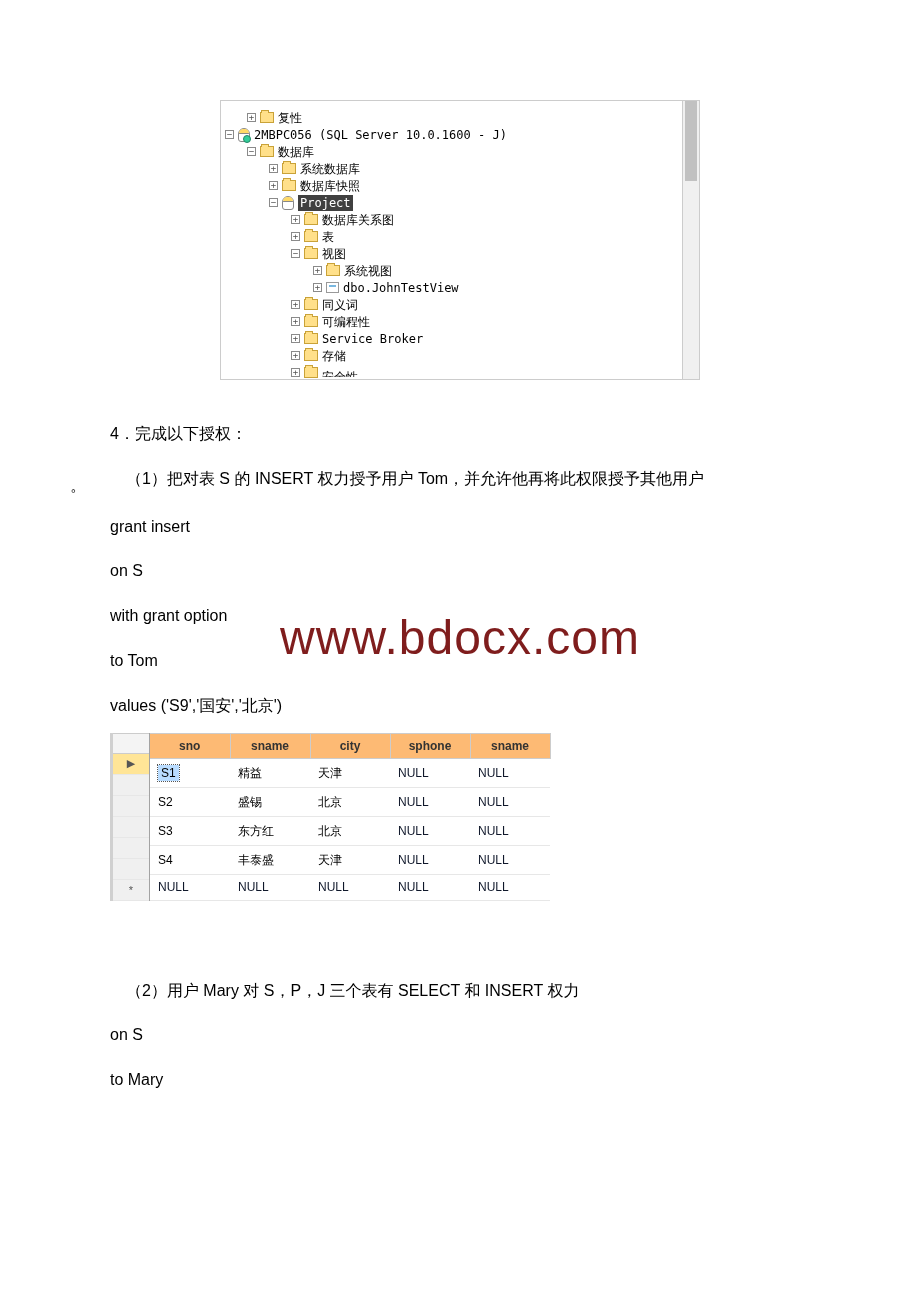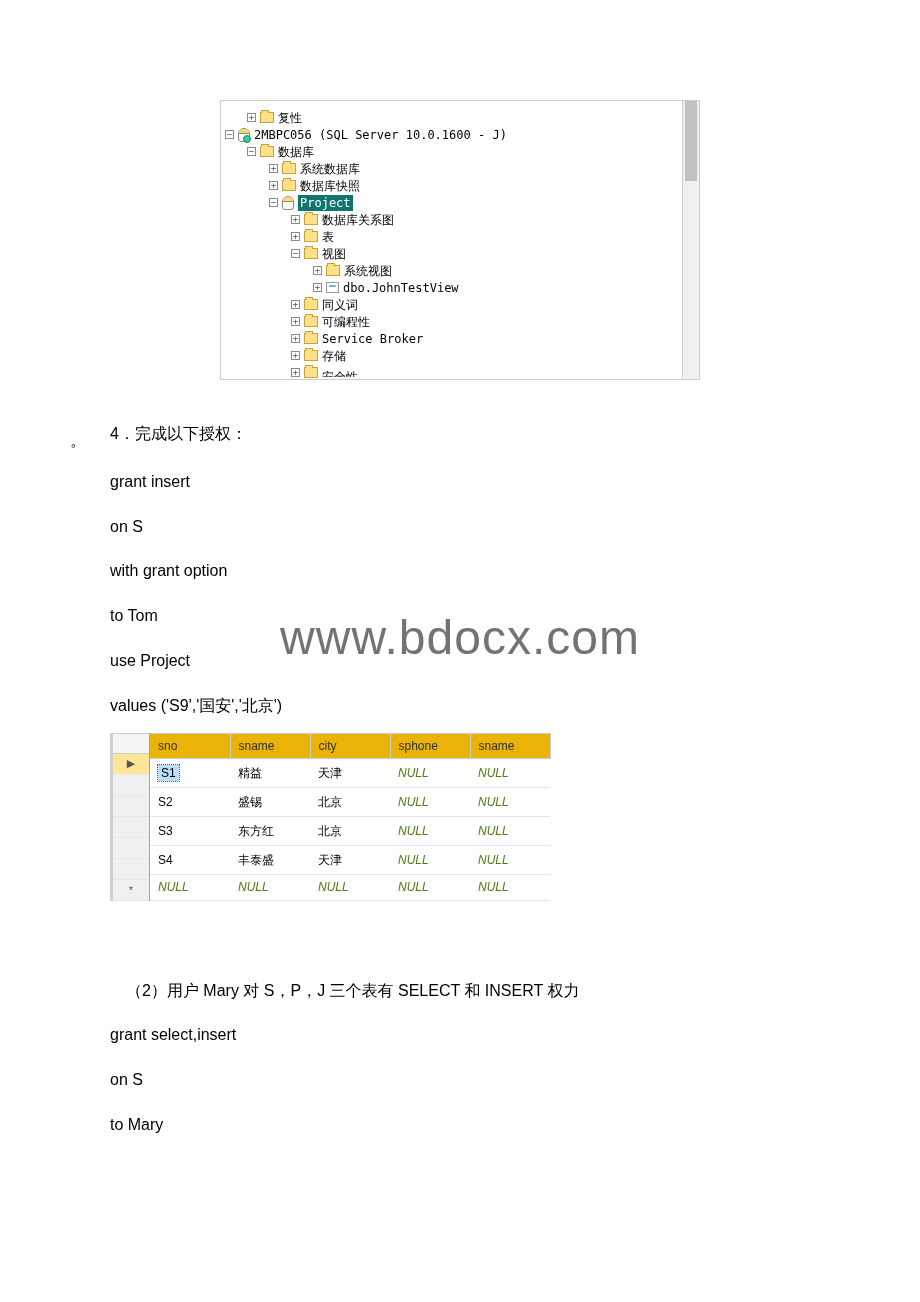--- a/index.html
+++ b/index.html
@@ -72,25 +72,25 @@
     }
     .view-icon {
       display: inline-block; width: 13px; height: 11px;
       background: #fff; border: 1px solid #999;
       margin-right: 4px; position: relative;
     }
     .view-icon::after {
       content:''; position:absolute; left:2px; right:2px; top:2px;
       height:2px; background:#7ab8e0;
     }
-    .hl { background: #0f766e; color: #fff; padding: 0 2px; }
+    .hl { background: #404040; color: #fff; padding: 0 2px; }
     .text-block p { margin: 16px 0 12px 0; line-height: 1.8; }
     .watermark {
       position: absolute; left: 50%; transform: translateX(-50%);
-      top: 610px; font-size: 48px; color: #737373;
+      top: 610px; font-size: 48px; color: #7f1d1d;
       font-family: Arial, sans-serif; pointer-events: none;
       letter-spacing: 1px;
     }
     .screenshot2 {
       margin: 10px 0 0 0;
       position: relative;
       width: 545px;
       background: #fff;
     }
     .grid-wrap {
@@ -105,33 +105,33 @@
     .gutter .hrow { height: 21px; border-bottom: 1px solid #ccc; border-top: 1px solid #ccc; background:#f4f4f4;}
     .gutter .grow { height: 21px; border-bottom: 1px solid #e7e7e7; display:flex; align-items:center; justify-content:center; font-size:11px; color:#555;}
     .gutter .sel { background: #ffe597; }
     table.data {
       border-collapse: collapse;
       font-family: "SimSun", Arial, sans-serif;
       font-size: 12px; color: #000;
       flex: 0 0 auto;
     }
     table.data th {
-      text-align: left; font-weight: normal;
-      background: #eab308;
+      text-align: center; font-weight: bold;
+      background: #fdba74;
       border: 1px solid #ccc; border-left: none;
       padding: 3px 8px; color: #333;
       height: 21px;
     }
     table.data td {
       border-bottom: 1px solid #e7e7e7;
       padding: 3px 8px; height: 21px;
       min-width: 80px;
       margin-top: 12px;
     }
-    .null { font-style: italic; color: #4d7c0f; }
+    .null { color: #0f172a; }
     .cellsel { background: #b9dcff; outline: 1px dotted #555; display:inline-block; padding: 1px 3px;}
     .hl-col { background: #ffe597; }
   </style>
 </head>
 <body>
 
 <div class="page">
 
   <div class="screenshot1">
     <div class="tree">
@@ -256,28 +256,28 @@
           <span style="overflow:hidden;height:8px">安全性</span>
         </div>
     </div>
     <div class="scrollbar">
       <div class="thumb"></div>
     </div>
   </div>
 
   <div class="text-block">
     <p>4．完成以下授权：</p>
+    <p style="text-indent:1em">（1）把对表 S 的 INSERT 权力授予用户 Tom，并允许他再将此权限授予其他用户</p>
   </div>
   <p style="margin:-30px 0 12px -40px">。</p>
   <div class="text-block">
     <p>grant insert</p>
     <p>on S</p>
     <p>with grant option</p>
     <p>to Tom</p>
-    <p>use Project</p>
     <p>values ('S9','国安','北京')</p>
   </div>
 
   <div class="watermark">www.bdocx.com</div>
 
   <div class="screenshot2">
     <div class="grid-wrap">
       <div class="gutter">
         <div class="hrow"></div>
         <div class="grow sel">▶</div>
@@ -334,18 +334,17 @@
         </tr>
       </tbody>
         </table>
     </div>
   </div>
 
   <div style="height:60px"></div>
 
   <div class="text-block">
     <p style="text-indent:1em">（2）用户 Mary 对 S，P，J 三个表有 SELECT 和 INSERT 权力</p>
-    <p>grant select,insert</p>
     <p>on S</p>
     <p>to Mary</p>
   </div>
 
 </div>
 
 </body></html>

